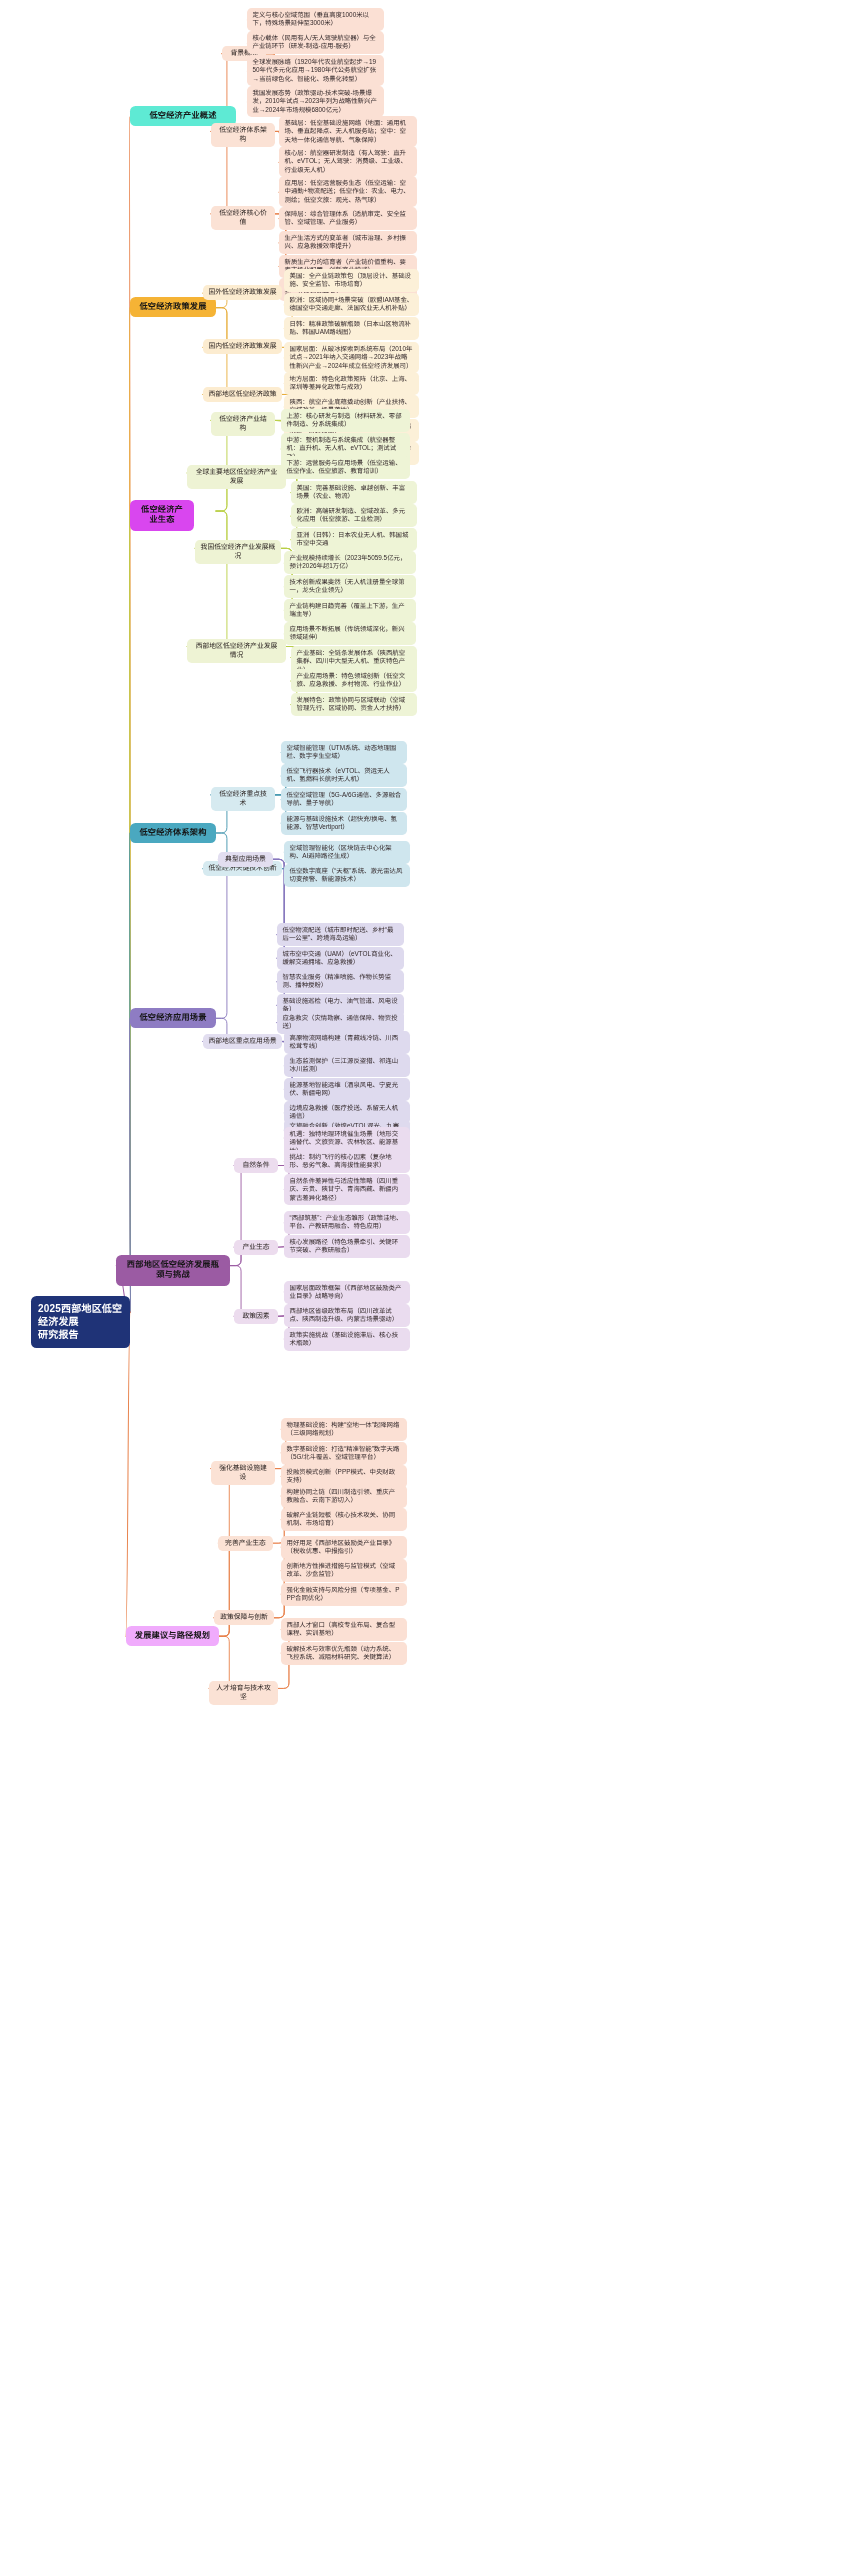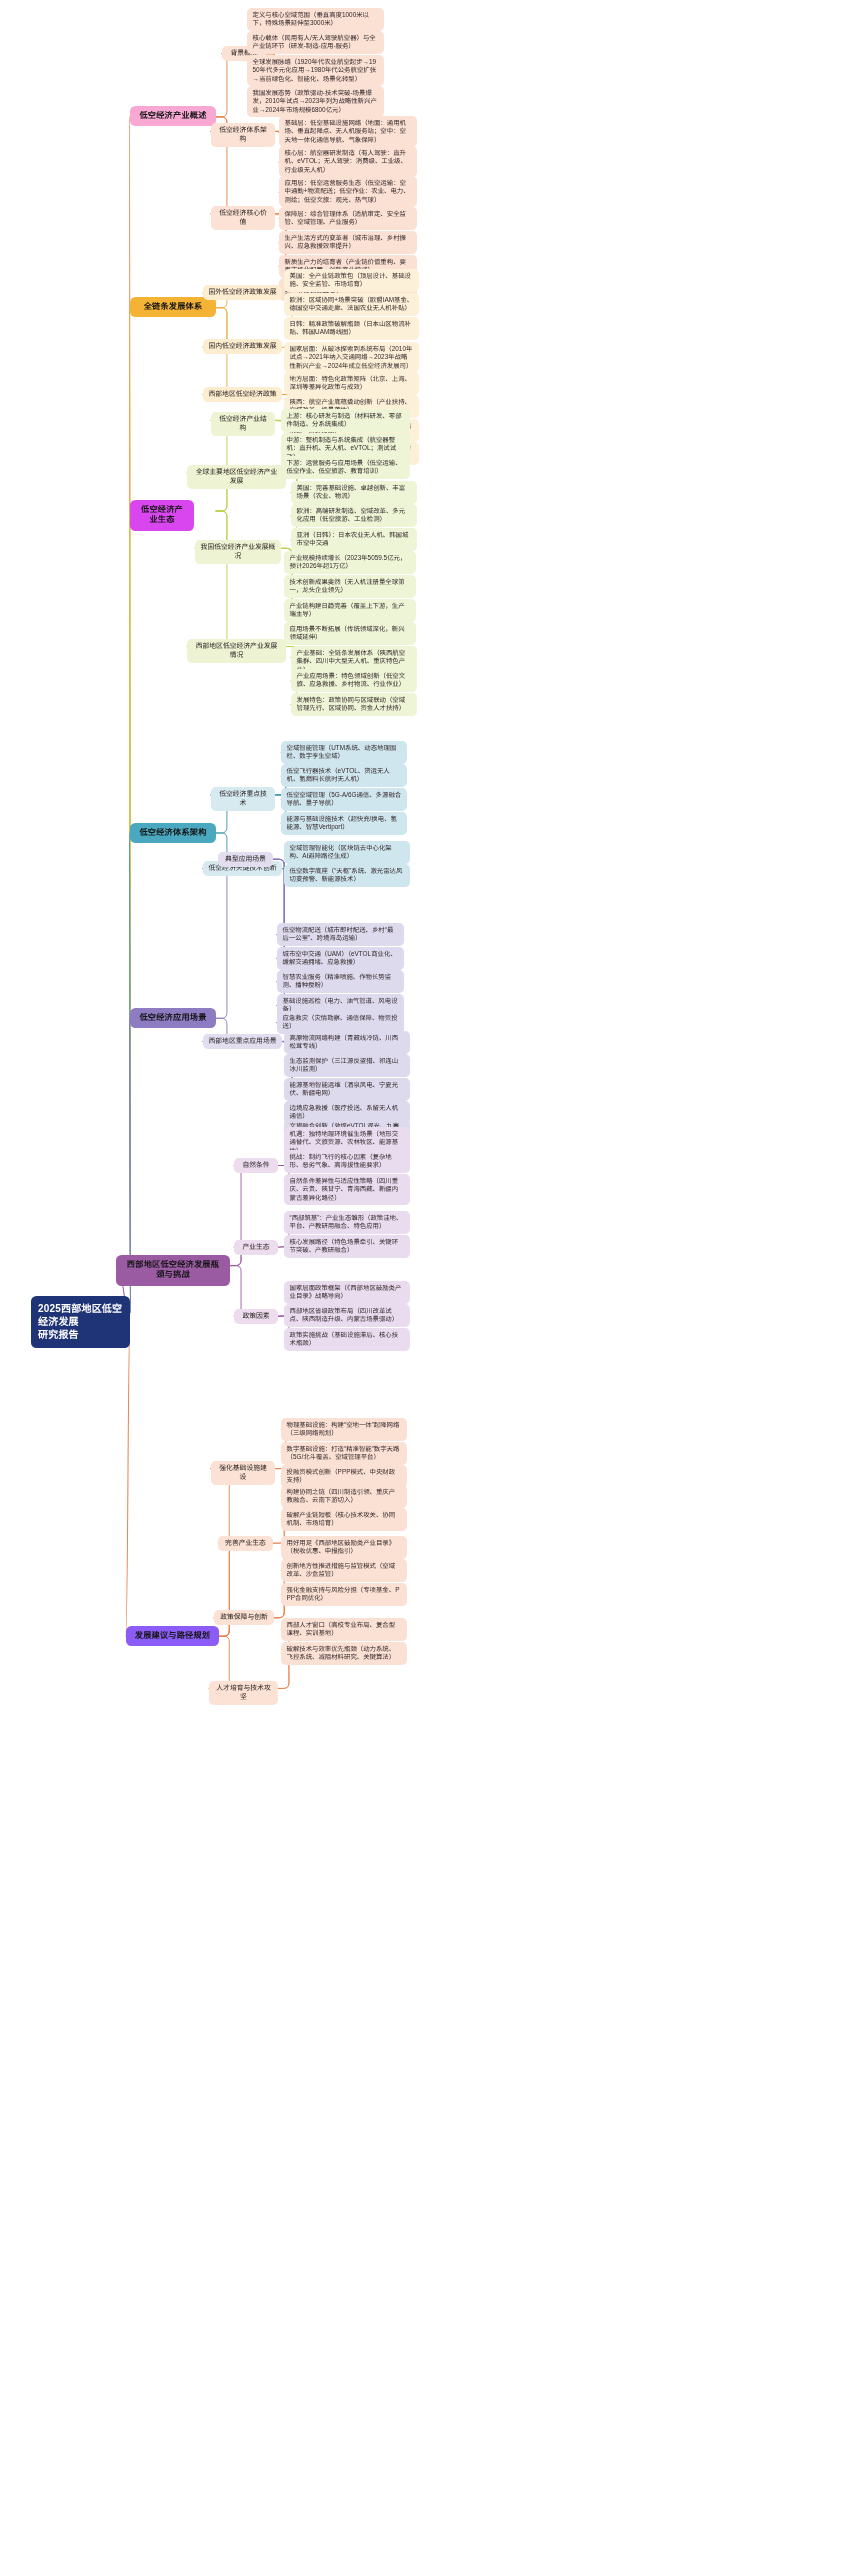--- a/index.html
+++ b/index.html
@@ -244,36 +244,36 @@
         L362,2036.5 Q362,2029.5 369,2029.5 L358,2029.5" fill="none" stroke="#e8814a" stroke-width="1.05" stroke-linecap="round"></path>
       <path d="M278,2083 L285,2083 Q292,2083 292,2090
         L292,2142.5 Q292,2149.5 299,2149.5 L266,2149.5" fill="none" stroke="#e8814a" stroke-width="1.15" stroke-linecap="round"></path>
       <path d="M354,2149.5 L361,2149.5 Q368,2149.5 368,2142.5
         L368,2081.5 Q368,2074.5 375,2074.5 L358,2074.5" fill="none" stroke="#e8814a" stroke-width="1.05" stroke-linecap="round"></path>
       <path d="M354,2149.5 L361,2149.5 Q368,2149.5 368,2142.5
         L368,2111.5 Q368,2104.5 375,2104.5 L358,2104.5" fill="none" stroke="#e8814a" stroke-width="1.05" stroke-linecap="round"></path>
     </svg>
 <div class="node root" style="left: 31px; top: 1296px; width: 99px; background: rgb(31, 51, 119); color: rgb(255, 255, 255); white-space: pre-line; min-height: 31px;">2025西部地区低空经济发展
 研究报告</div>
-    <div class="node l1" style="left: 130px; top: 106px; width: 86px; background: #f9a8d4; color: rgb(22, 22, 22); min-height: 17.3px;">低空经济产业概述</div>
+    <div class="node l1" style="left: 130px; top: 106px; width: 106px; background: #5eead4; color: rgb(22, 22, 22); min-height: 17.3px;">低空经济产业概述</div>
     <div class="node l2" style="left: 222px; top: 46px; width: 44px; background: rgb(251, 226, 213); min-height: 13.4px;">背景概况</div>
     <div class="node l3" style="left: 247px; top: 7.9px; width: 137px; background: rgb(251, 224, 212); min-height: 19.6px;">定义与核心空域范围（垂直高度1000米以下，特殊场景延伸至3000米）</div>
     <div class="node l3" style="left: 247px; top: 31px; width: 137px; background: rgb(251, 224, 212); min-height: 19.6px;">核心载体（民用有人/无人驾驶航空器）与全产业链环节（研发-制造-应用-服务）</div>
     <div class="node l3" style="left: 247px; top: 55px; width: 137px; background: rgb(251, 224, 212); min-height: 27px;">全球发展脉络（1920年代农业航空起步→1950年代多元化应用→1980年代公务航空扩张→当前绿色化、智能化、场景化转型）</div>
     <div class="node l3" style="left: 247px; top: 86px; width: 137px; background: rgb(251, 224, 212); min-height: 27px;">我国发展态势（政策驱动-技术突破-场景爆发，2010年试点→2023年列为战略性新兴产业→2024年市场规模6800亿元）</div>
     <div class="node l2" style="left: 211px; top: 123px; width: 64px; background: rgb(251, 226, 213); min-height: 13.4px;">低空经济体系架构</div>
     <div class="node l3" style="left: 279px; top: 116px; width: 138px; background: rgb(251, 224, 212); min-height: 27px;">基础层：低空基础设施网络（地面：通用机场、垂直起降点、无人机服务站；空中：空天地一体化通信导航、气象保障）</div>
     <div class="node l3" style="left: 279px; top: 146px; width: 138px; background: rgb(251, 224, 212); min-height: 27px;">核心层：航空器研发制造（有人驾驶：直升机、eVTOL；无人驾驶：消费级、工业级、行业级无人机）</div>
     <div class="node l3" style="left: 279px; top: 176px; width: 138px; background: rgb(251, 224, 212); min-height: 27px;">应用层：低空运营服务生态（低空运输：空中通勤+物流配送；低空作业：农业、电力、测绘；低空文旅：观光、热气球）</div>
     <div class="node l3" style="left: 279px; top: 207px; width: 138px; background: rgb(251, 224, 212); min-height: 19.6px;">保障层：综合管理体系（适航审定、安全监管、空域管理、产业服务）</div>
     <div class="node l2" style="left: 211px; top: 206px; width: 64px; background: rgb(251, 226, 213); min-height: 13.4px;">低空经济核心价值</div>
     <div class="node l3" style="left: 279px; top: 231px; width: 138px; background: rgb(251, 224, 212); min-height: 19.6px;">生产生活方式的变革者（城市治理、乡村振兴、应急救援效率提升）</div>
     <div class="node l3" style="left: 279px; top: 255px; width: 138px; background: rgb(251, 224, 212); min-height: 19.6px;">新质生产力的培育者（产业链价值重构、要素市场化配置、创新商业模式）</div>
     <div class="node l3" style="left: 279px; top: 278px; width: 138px; background: rgb(251, 224, 212); min-height: 19.6px;">空间经济格局的重塑者（区域协调、城乡融合、立体空间开发）</div>
-    <div class="node l1" style="left: 130px; top: 297px; width: 86px; background: rgb(245, 179, 53); color: rgb(22, 22, 22); min-height: 17.3px;">全链条发展体系</div>
+    <div class="node l1" style="left: 130px; top: 297px; width: 86px; background: rgb(245, 179, 53); color: rgb(22, 22, 22); min-height: 17.3px;">低空经济政策发展</div>
     <div class="node l2" style="left: 203px; top: 285px; width: 79px; background: rgb(252, 236, 208); min-height: 13.4px;">国外低空经济政策发展</div>
     <div class="node l3" style="left: 284px; top: 269px; width: 135px; background: rgb(252, 240, 216); min-height: 19.6px;">美国：全产业链政策包（顶层设计、基础设施、安全监管、市场培育）</div>
     <div class="node l3" style="left: 284px; top: 293px; width: 135px; background: rgb(252, 240, 216); min-height: 19.6px;">欧洲：区域协同+场景突破（欧盟IAM基金、德国空中交通走廊、法国农业无人机补贴）</div>
     <div class="node l3" style="left: 284px; top: 317px; width: 135px; background: rgb(252, 240, 216); min-height: 19.6px;">日韩：精准政策破解瓶颈（日本山区物流补贴、韩国UAM路线图）</div>
     <div class="node l2" style="left: 203px; top: 339px; width: 79px; background: rgb(252, 236, 208); min-height: 13.4px;">国内低空经济政策发展</div>
     <div class="node l3" style="left: 284px; top: 342px; width: 135px; background: rgb(252, 240, 216); min-height: 27px;">国家层面：从破冰探索到系统布局（2010年试点→2021年纳入交通网络→2023年战略性新兴产业→2024年成立低空经济发展司）</div>
     <div class="node l3" style="left: 284px; top: 372px; width: 135px; background: rgb(252, 240, 216); min-height: 19.6px;">地方层面：特色化政策矩阵（北京、上海、深圳等差异化政策与成效）</div>
     <div class="node l2" style="left: 203px; top: 387px; width: 79px; background: rgb(252, 236, 208); min-height: 13.4px;">西部地区低空经济政策</div>
     <div class="node l3" style="left: 284px; top: 395px; width: 135px; background: rgb(252, 240, 216); min-height: 19.6px;">陕西：航空产业底蕴撬动创新（产业扶持、空域改革、场景落地）</div>
     <div class="node l3" style="left: 284px; top: 419px; width: 135px; background: rgb(252, 240, 216); min-height: 19.6px;">四川：全产业链政策生态（强链补链、基础设施、区域协同）</div>
@@ -323,21 +323,21 @@
     <div class="node l3" style="left: 284px; top: 1127px; width: 126px; background: rgb(234, 220, 239); min-height: 19.6px;">机遇：独特地理环境催生场景（地形交通替代、文旅资源、农林牧区、能源基地）</div>
     <div class="node l3" style="left: 284px; top: 1150px; width: 126px; background: rgb(234, 220, 239); min-height: 19.6px;">挑战：制约飞行的核心因素（复杂地形、恶劣气象、高海拔性能要求）</div>
     <div class="node l3" style="left: 284px; top: 1174px; width: 126px; background: rgb(234, 220, 239); min-height: 27px;">自然条件差异性与适应性策略（四川重庆、云贵、陕甘宁、青海西藏、新疆内蒙古差异化路径）</div>
     <div class="node l2" style="left: 234px; top: 1240px; width: 44px; background: rgb(236, 220, 238); min-height: 13.4px;">产业生态</div>
     <div class="node l3" style="left: 284px; top: 1211px; width: 126px; background: rgb(234, 220, 239); min-height: 19.6px;">“西部筑基”：产业生态雏形（政策洼地、平台、产教研用融合、特色应用）</div>
     <div class="node l3" style="left: 284px; top: 1235px; width: 126px; background: rgb(234, 220, 239); min-height: 19.6px;">核心发展路径（特色场景牵引、关键环节突破、产教研融合）</div>
     <div class="node l2" style="left: 234px; top: 1309px; width: 44px; background: rgb(236, 220, 238); min-height: 13.4px;">政策因素</div>
     <div class="node l3" style="left: 284px; top: 1281px; width: 126px; background: rgb(234, 220, 239); min-height: 19.6px;">国家层面政策框架（《西部地区鼓励类产业目录》战略导向）</div>
     <div class="node l3" style="left: 284px; top: 1304px; width: 126px; background: rgb(234, 220, 239); min-height: 19.6px;">西部地区省级政策布局（四川改革试点、陕西制造升级、内蒙古场景驱动）</div>
     <div class="node l3" style="left: 284px; top: 1328px; width: 126px; background: rgb(234, 220, 239); min-height: 13.4px;">政策实施挑战（基础设施滞后、核心技术瓶颈）</div>
-    <div class="node l1" style="left: 126px; top: 1626px; width: 93px; background: #8b5cf6; color: rgb(22, 22, 22); min-height: 17.3px;">发展建议与路径规划</div>
+    <div class="node l1" style="left: 126px; top: 1626px; width: 93px; background: #f0abfc; color: rgb(22, 22, 22); min-height: 17.3px;">发展建议与路径规划</div>
     <div class="node l2" style="left: 211px; top: 1461px; width: 64px; background: rgb(251, 226, 213); min-height: 13.4px;">强化基础设施建设</div>
     <div class="node l3" style="left: 281px; top: 1418px; width: 126px; background: rgb(251, 224, 212); min-height: 19.6px;">物理基础设施：构建“空地一体”起降网络（三级网络规划）</div>
     <div class="node l3" style="left: 281px; top: 1442px; width: 126px; background: rgb(251, 224, 212); min-height: 19.6px;">数字基础设施：打造“精准智能”数字天路（5G/北斗覆盖、空域管理平台）</div>
     <div class="node l3" style="left: 281px; top: 1465px; width: 126px; background: rgb(251, 224, 212); min-height: 13.4px;">投融资模式创新（PPP模式、中央财政支持）</div>
     <div class="node l2" style="left: 218px; top: 1536px; width: 55px; background: rgb(251, 226, 213); min-height: 13.4px;">完善产业生态</div>
     <div class="node l3" style="left: 281px; top: 1485px; width: 126px; background: rgb(251, 224, 212); min-height: 19.6px;">构建协同之链（四川制造引领、重庆产教融合、云南下游切入）</div>
     <div class="node l3" style="left: 281px; top: 1508px; width: 126px; background: rgb(251, 224, 212); min-height: 19.6px;">破解产业链短板（核心技术攻关、协同机制、市场培育）</div>
     <div class="node l2" style="left: 214px; top: 1610px; width: 60px; background: rgb(251, 226, 213); min-height: 13.4px;">政策保障与创新</div>
     <div class="node l3" style="left: 281px; top: 1536px; width: 126px; background: rgb(251, 224, 212); min-height: 19.6px;">用好用足《西部地区鼓励类产业目录》（税收优惠、申报指引）</div>
     <div class="node l3" style="left: 281px; top: 1559px; width: 126px; background: rgb(251, 224, 212); min-height: 19.6px;">创新地方性推进措施与监管模式（空域改革、沙盒监管）</div>

